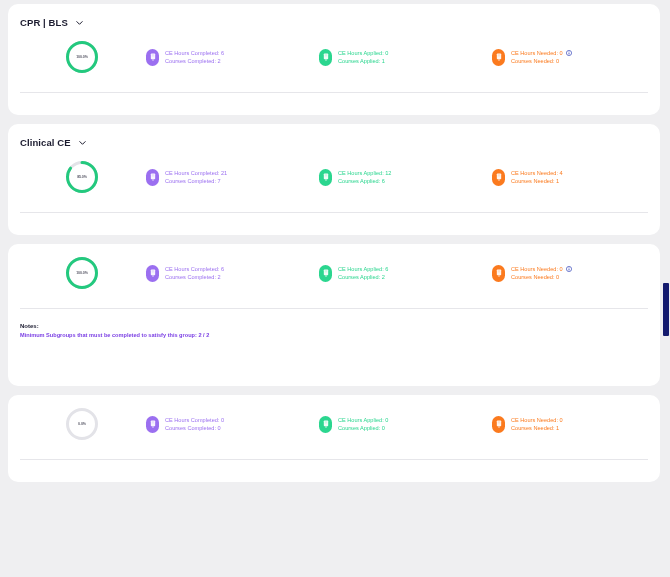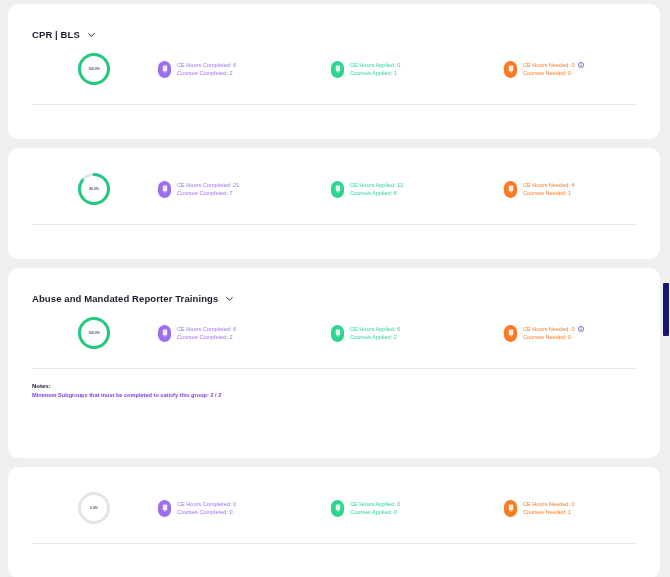--- a/index.html
+++ b/index.html
@@ -13,21 +13,21 @@
     position: relative;
     width: 670px; height: 577px;
     background: #efeff1;
     padding: 4px 8px 0 8px;
   }
   .card {
     background: #ffffff;
     border-radius: 10px;
     width: 652px;
     margin-bottom: 9px;
-    padding: 12px;
+    padding: 0;
     position: relative;
     overflow: hidden;
   }
   .card-header {
     display: flex;
     align-items: center;
     gap: 7px;
     padding: 13px 0 0 12px;
   }
   .card-title {
@@ -219,20 +219,28 @@
               <div class="stat-line" style="color:#fb7a1e">
                 <span>Courses Needed: 0</span>
               </div>
             </div>
           </div>
         </div>
         <div class="divider"></div>
         <div class="card-foot"></div>
       </div>
       <div class="card">
+        <div class="card-header">
+          <span class="card-title">Clinical CE</span>
+          <span class="chevron">
+            <svg width="9" height="9" viewBox="0 0 10 10">
+              <path d="M2 4 L5 7 L8 4" fill="none" stroke="#1b1b2f" stroke-width="1.1" stroke-linecap="round" stroke-linejoin="round"></path>
+            </svg>
+          </span>
+        </div>
         <div class="stats-row">
           <div class="ring-wrap">
             <div class="ring">
               <svg width="34" height="34" viewBox="0 0 34 34">
                 <circle cx="17" cy="17" r="14.5" fill="none" stroke="#e3e3e8" stroke-width="3"></circle>
                 <circle cx="17" cy="17" r="14.5" fill="none" stroke="#23c97e" stroke-width="3" stroke-linecap="round" stroke-dasharray="91.11" stroke-dashoffset="13.67"></circle>
               </svg>
               <div class="ring-label">85.0%</div>
             </div>
           </div>
@@ -288,28 +296,20 @@
               <div class="stat-line" style="color:#fb7a1e">
                 <span>Courses Needed: 1</span>
               </div>
             </div>
           </div>
         </div>
         <div class="divider"></div>
         <div class="card-foot"></div>
       </div>
       <div class="card">
-        <div class="card-header">
-          <span class="card-title">Abuse and Mandated Reporter Trainings</span>
-          <span class="chevron">
-            <svg width="9" height="9" viewBox="0 0 10 10">
-              <path d="M2 4 L5 7 L8 4" fill="none" stroke="#1b1b2f" stroke-width="1.1" stroke-linecap="round" stroke-linejoin="round"></path>
-            </svg>
-          </span>
-        </div>
         <div class="stats-row">
           <div class="ring-wrap">
             <div class="ring">
               <svg width="34" height="34" viewBox="0 0 34 34">
                 <circle cx="17" cy="17" r="14.5" fill="none" stroke="#e3e3e8" stroke-width="3"></circle>
                 <circle cx="17" cy="17" r="14.5" fill="none" stroke="#23c97e" stroke-width="3" stroke-linecap="round" stroke-dasharray="91.11" stroke-dashoffset="0.00"></circle>
               </svg>
               <div class="ring-label">100.0%</div>
             </div>
           </div>

